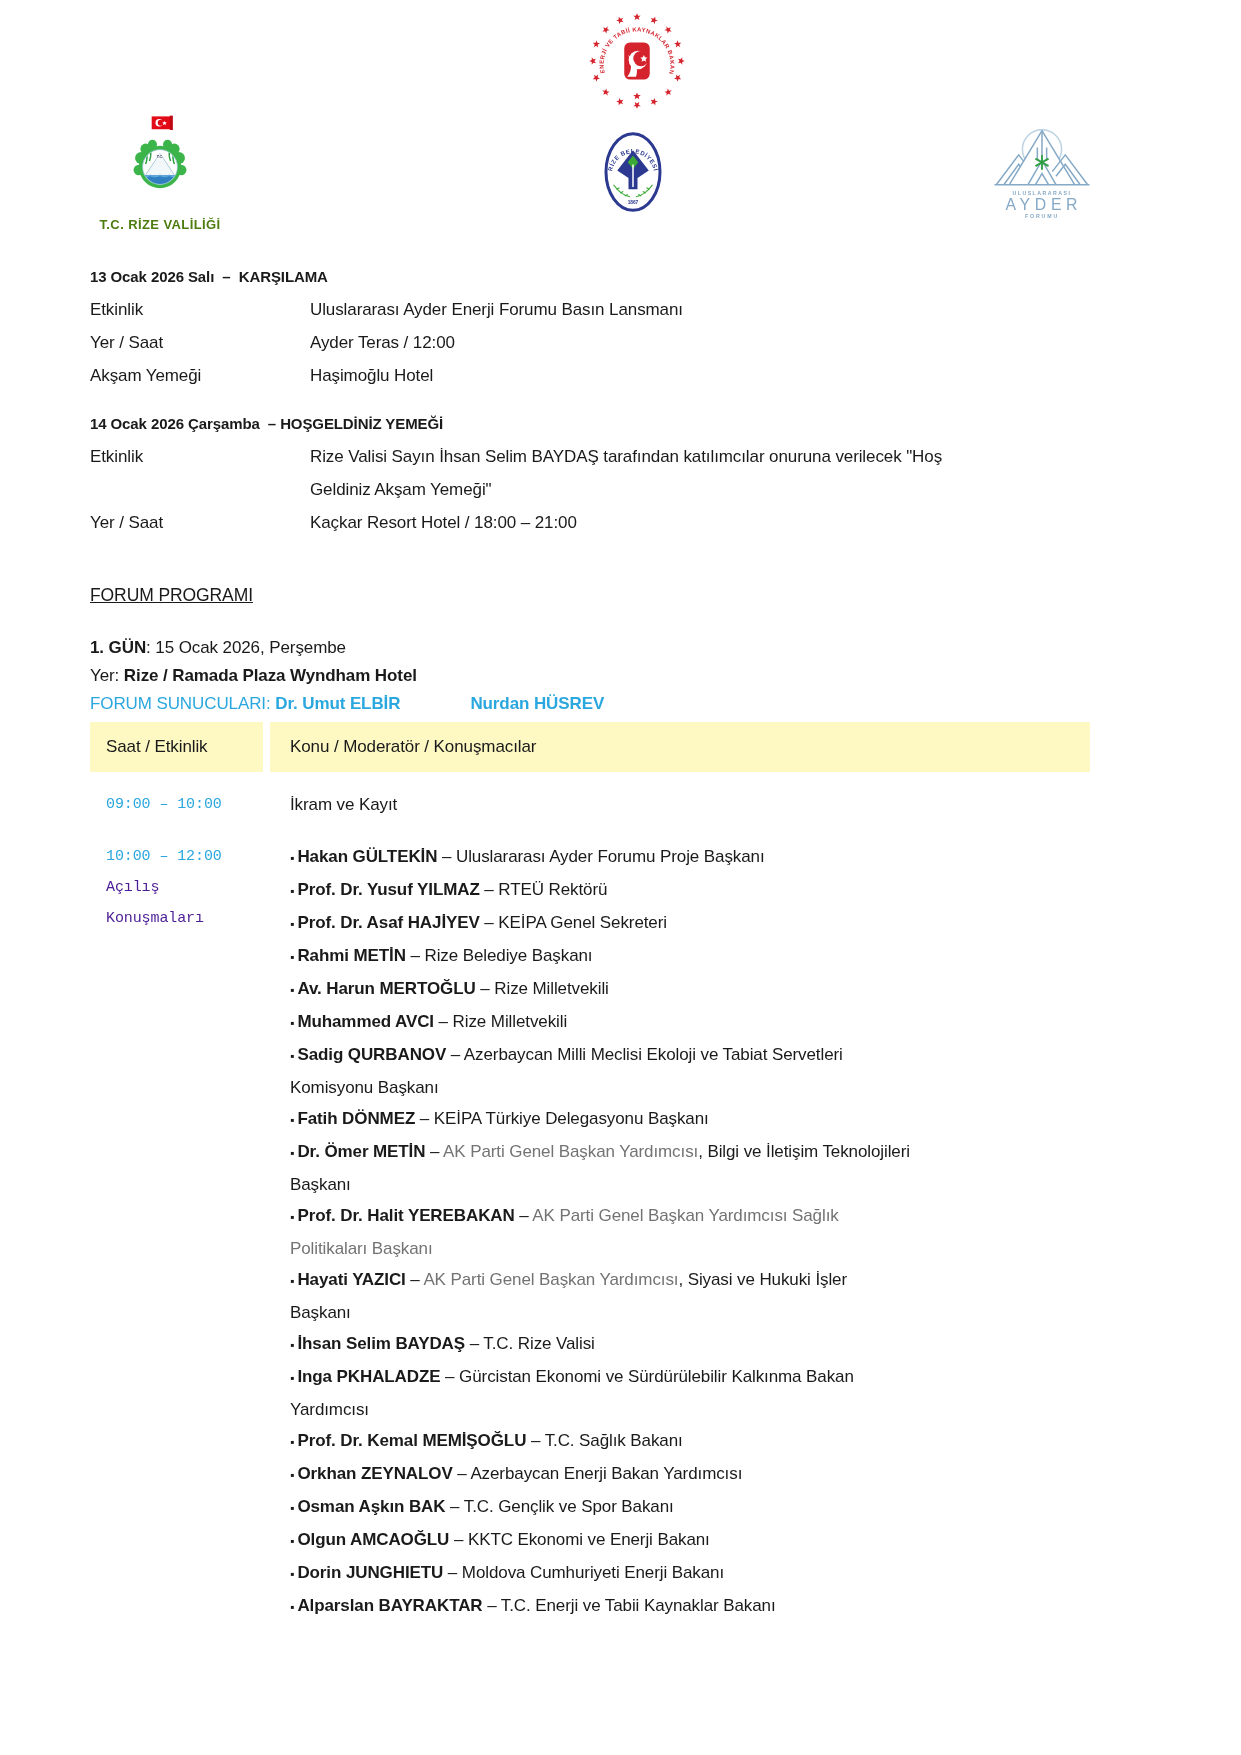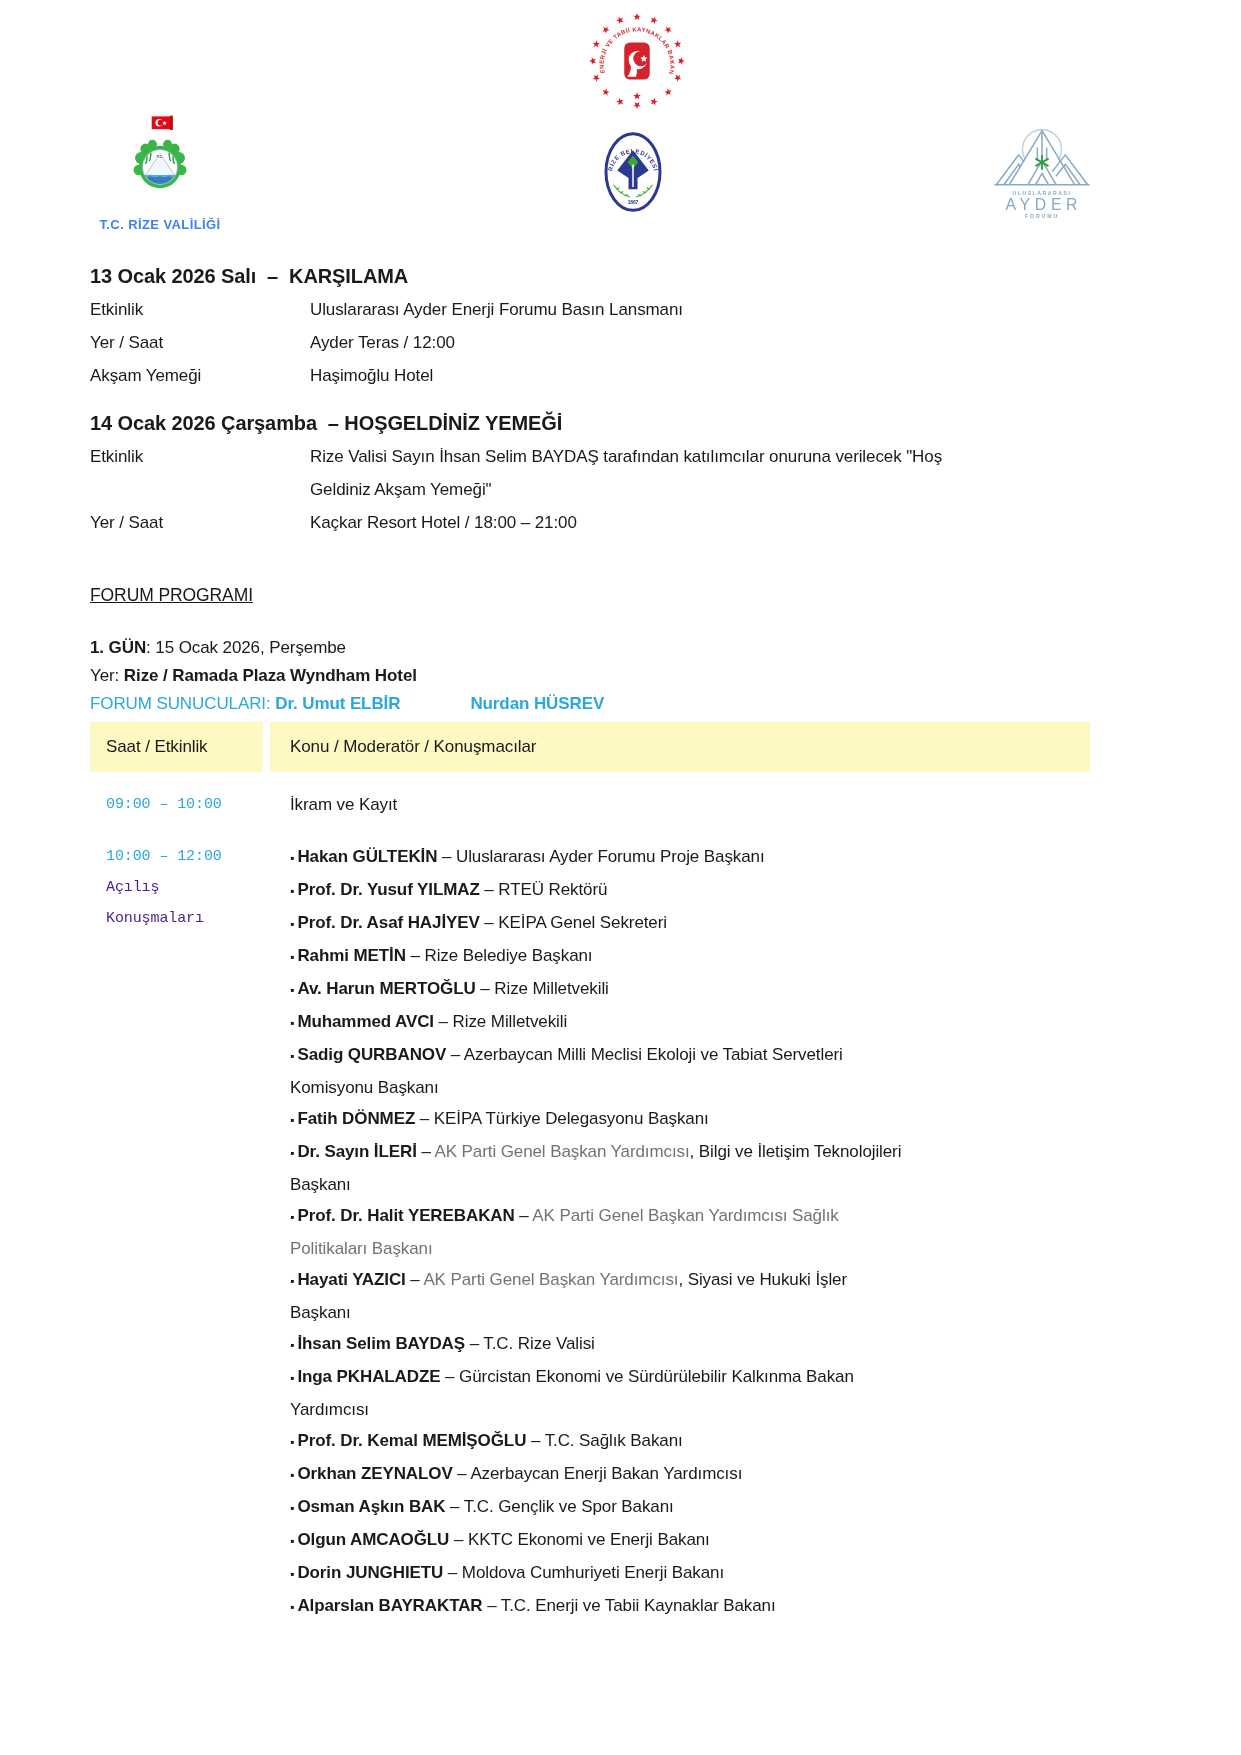--- a/index.html
+++ b/index.html
@@ -3,28 +3,28 @@
 <meta charset="utf-8">
 <style>
   html,body{margin:0;padding:0;background:#ffffff;}
   .page{position:relative;width:1241px;height:1755px;background:#fff;overflow:hidden;
         font-family:"Liberation Sans",sans-serif;color:#1a1a1a;letter-spacing:-0.1px;}
   
   .logo-header{position:relative;height:250px;}
   .seal{position:absolute;left:588px;top:12px;width:98px;height:98px;}
   .valilik{position:absolute;left:95px;top:112px;width:130px;text-align:center;}
   .valilik svg{width:68px;height:104px;display:block;margin:0 auto;}
-  .valilik-caption{font-size:13px;font-weight:bold;color:#3b82f6;letter-spacing:0.4px;margin-top:1px;white-space:nowrap;}
+  .valilik-caption{font-size:13px;font-weight:bold;color:#4d7c0f;letter-spacing:0.4px;margin-top:1px;white-space:nowrap;}
   .belediye{position:absolute;left:603px;top:130px;width:60px;height:84px;}
   .ayder{position:absolute;left:990px;top:112px;width:104px;height:110px;}
   
   .content{margin:0 65px 0 90px;}
   .sec{margin-top:10px;}
   .sec2{margin-top:15px;}
-  .sec-heading{font-weight:bold;font-size:20px;line-height:33px;white-space:pre-wrap;}
+  .sec-heading{font-weight:bold;font-size:15px;line-height:33px;white-space:pre-wrap;}
   .info-row{display:flex;line-height:33px;font-size:17px;}
   .info-label{flex:none;width:220px;}
   .info-value{max-width:680px;}
   
   .forum-title{margin-top:40px;font-weight:normal;font-size:17.5px;line-height:33px;text-decoration:underline;}
   .day-line{margin-top:22px;font-size:17px;line-height:28px;}
   .venue-line{font-size:17px;line-height:28px;}
   .hosts-line{font-size:17px;line-height:28px;color:#2aa7de;}
   .host-name{font-weight:bold;}
   .host-2{margin-left:70px;}
@@ -236,21 +236,21 @@
       </div>
       <div class="tcol2">
           <div class="item"><span class="bullet">▪ </span><b class="name">Hakan GÜLTEKİN</b> – <span>Uluslararası Ayder Forumu Proje Başkanı</span></div>
           <div class="item"><span class="bullet">▪ </span><b class="name">Prof. Dr. Yusuf YILMAZ</b> – <span>RTEÜ Rektörü</span></div>
           <div class="item"><span class="bullet">▪ </span><b class="name">Prof. Dr. Asaf HAJİYEV</b> – <span>KEİPA Genel Sekreteri</span></div>
           <div class="item"><span class="bullet">▪ </span><b class="name">Rahmi METİN</b> – <span>Rize Belediye Başkanı</span></div>
           <div class="item"><span class="bullet">▪ </span><b class="name">Av. Harun MERTOĞLU</b> – <span>Rize Milletvekili</span></div>
           <div class="item"><span class="bullet">▪ </span><b class="name">Muhammed AVCI</b> – <span>Rize Milletvekili</span></div>
           <div class="item"><span class="bullet">▪ </span><b class="name">Sadig QURBANOV</b> – <span>Azerbaycan Milli Meclisi Ekoloji ve Tabiat Servetleri Komisyonu Başkanı</span></div>
           <div class="item"><span class="bullet">▪ </span><b class="name">Fatih DÖNMEZ</b> – <span>KEİPA Türkiye Delegasyonu Başkanı</span></div>
-          <div class="item"><span class="bullet">▪ </span><b class="name">Dr. Sayın İLERİ</b> – <span class="gray">AK Parti Genel Başkan Yardımcısı</span><span>, Bilgi ve İletişim Teknolojileri Başkanı</span></div>
+          <div class="item"><span class="bullet">▪ </span><b class="name">Dr. Ömer METİN</b> – <span class="gray">AK Parti Genel Başkan Yardımcısı</span><span>, Bilgi ve İletişim Teknolojileri Başkanı</span></div>
           <div class="item"><span class="bullet">▪ </span><b class="name">Prof. Dr. Halit YEREBAKAN</b> – <span class="gray">AK Parti Genel Başkan Yardımcısı Sağlık Politikaları Başkanı</span></div>
           <div class="item"><span class="bullet">▪ </span><b class="name">Hayati YAZICI</b> – <span class="gray">AK Parti Genel Başkan Yardımcısı</span><span>, Siyasi ve Hukuki İşler Başkanı</span></div>
           <div class="item"><span class="bullet">▪ </span><b class="name">İhsan Selim BAYDAŞ</b> – <span>T.C. Rize Valisi</span></div>
           <div class="item"><span class="bullet">▪ </span><b class="name">Inga PKHALADZE</b> – <span>Gürcistan Ekonomi ve Sürdürülebilir Kalkınma Bakan Yardımcısı</span></div>
           <div class="item"><span class="bullet">▪ </span><b class="name">Prof. Dr. Kemal MEMİŞOĞLU</b> – <span>T.C. Sağlık Bakanı</span></div>
           <div class="item"><span class="bullet">▪ </span><b class="name">Orkhan ZEYNALOV</b> – <span>Azerbaycan Enerji Bakan Yardımcısı</span></div>
           <div class="item"><span class="bullet">▪ </span><b class="name">Osman Aşkın BAK</b> – <span>T.C. Gençlik ve Spor Bakanı</span></div>
           <div class="item"><span class="bullet">▪ </span><b class="name">Olgun AMCAOĞLU</b> – <span>KKTC Ekonomi ve Enerji Bakanı</span></div>
           <div class="item"><span class="bullet">▪ </span><b class="name">Dorin JUNGHIETU</b> – <span>Moldova Cumhuriyeti Enerji Bakanı</span></div>
           <div class="item"><span class="bullet">▪ </span><b class="name">Alparslan BAYRAKTAR</b> – <span>T.C. Enerji ve Tabii Kaynaklar Bakanı</span></div>

